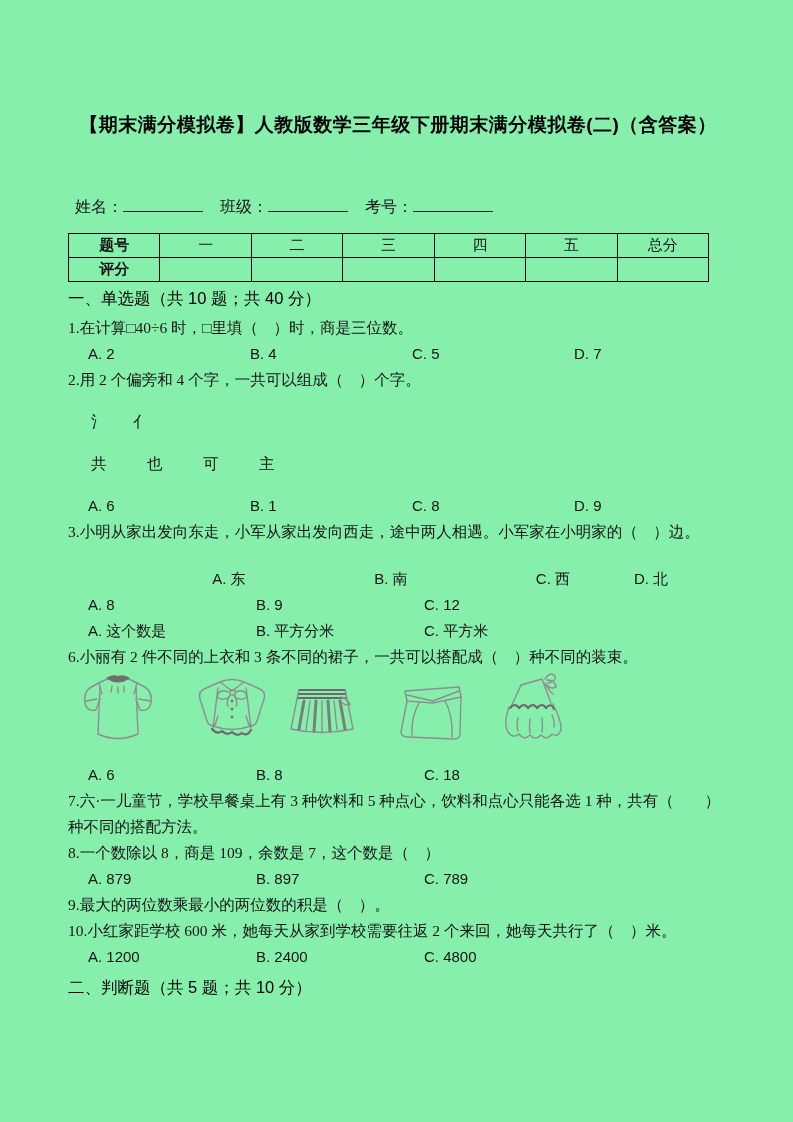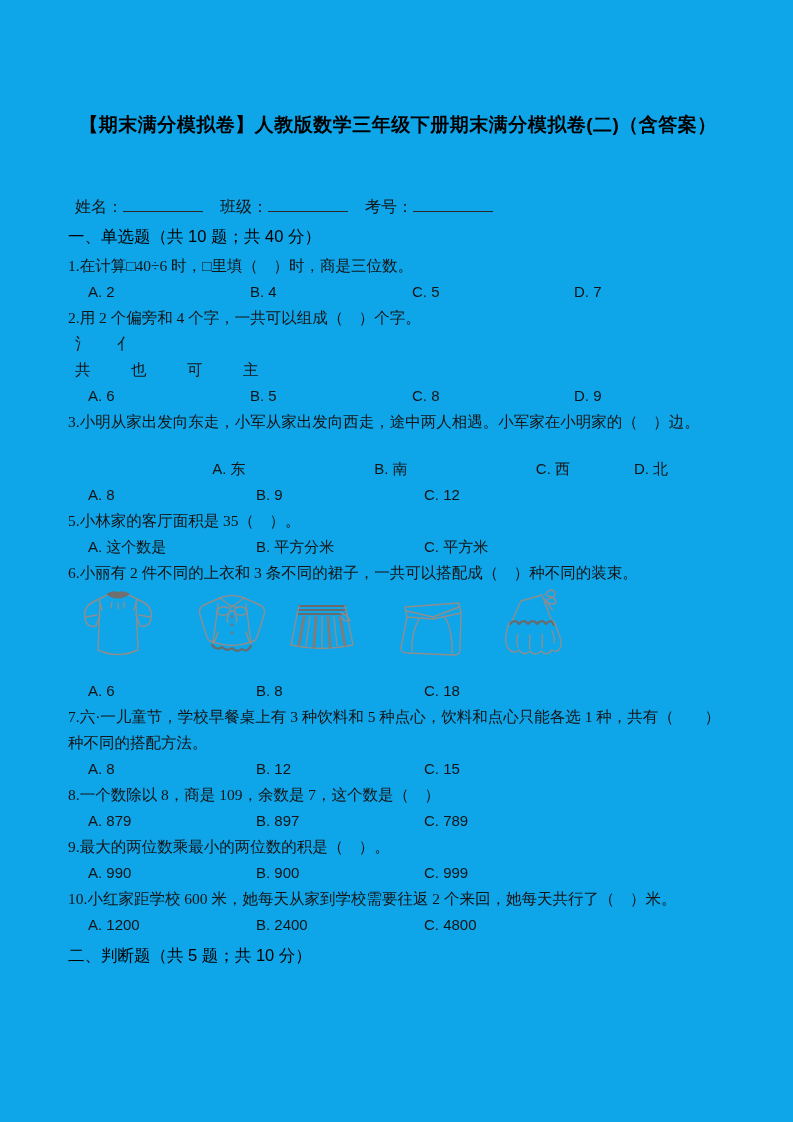--- a/index.html
+++ b/index.html
@@ -1,17 +1,17 @@
 <!DOCTYPE html>
 <html><head>
 <meta charset="utf-8">
 <style>
   html,body{margin:0;padding:0;background:#e8e8e8;}
   .page{
-    position:relative;width:793px;height:1122px;background:#0ea5e9;
+    position:relative;width:793px;height:1122px;background:#86efac;
     margin:0 auto;overflow:hidden;color:#141414;
     font-family:"Liberation Serif","DejaVu Serif",serif;
   }
   .content{padding:0 65px 0 68px;}
   .title{
     margin:0;padding-top:110px;height:30px;line-height:30px;
     text-align:center;font-size:19px;font-weight:bold;color:#000;
     font-family:"Liberation Sans","DejaVu Sans",sans-serif;
     letter-spacing:0.5px;
   }
@@ -37,21 +37,21 @@
   .q{margin:3px 0 0 0;line-height:26px;font-size:15.5px;}
   .q.tight{margin-top:0;}
   .options{
     margin:0;height:26px;line-height:26px;padding-left:20px;font-size:15px;
     font-family:"Liberation Sans","DejaVu Sans",sans-serif;white-space:nowrap;
   }
   .options.gap-top{margin-top:21px;text-align:center;}
   .opt{display:inline-block;}
   .opt.o4{width:162px;}
   .opt.o3{width:168px;}
-  .charline{margin:0;height:26px;line-height:26px;font-size:15.5px;padding-left:7px;}
+  .charline{margin:16px;height:26px;line-height:26px;font-size:15.5px;padding-left:7px;}
   .charline .rad{display:inline-block;width:42px;}
   .charline .chr{display:inline-block;width:56px;}
   .q6-images{position:relative;height:92px;margin:0;}
   .q6-images svg{position:absolute;}
   .sk{fill:none;stroke:#8e8e8e;stroke-width:1.4;stroke-linecap:round;stroke-linejoin:round;}
   .dk{fill:none;stroke:#6a6a6a;stroke-width:2.2;stroke-linecap:round;stroke-linejoin:round;}
   .pl{fill:none;stroke:#7d7d7d;stroke-width:3;stroke-linecap:round;}
   .dot{fill:#777;stroke:none;}
 </style>
 </head>
@@ -61,49 +61,70 @@
   <div class="content">
 
     <h1 class="title">【期末满分模拟卷】人教版数学三年级下册期末满分模拟卷(二)（含答案）</h1>
 
     <div class="info-row">
       <span class="info-label">姓名：</span><span class="blank"></span>
       <span class="info-label">班级：</span><span class="blank"></span>
       <span class="info-label">考号：</span><span class="blank"></span>
     </div>
 
+    <table class="score-table">
+      <tbody>
+        <tr>
+          <td class="hd">题号</td>
+          <td>一</td>
+          <td>二</td>
+          <td>三</td>
+          <td>四</td>
+          <td>五</td>
+          <td>总分</td>
+        </tr>
+        <tr>
+          <td class="hd">评分</td>
+          <td></td>
+          <td></td>
+          <td></td>
+          <td></td>
+          <td></td>
+          <td></td>
+        </tr>
+      </tbody>
+    </table>
 
     <h2 class="sec">一、单选题（共 10 题；共 40 分）</h2>
 
     <div class="q"><span>1.在计算□40÷6 时，□里填（　）时，商是三位数。</span></div>
     <div class="options">
       <span class="opt o4">A. 2</span><span class="opt o4">B. 4</span><span class="opt o4">C. 5</span><span class="opt">D. 7</span>
     </div>
 
     <div class="q tight"><span>2.用 2 个偏旁和 4 个字，一共可以组成（　）个字。</span></div>
     <div class="charline">
       <span class="rad">氵</span><span class="rad">亻</span>
     </div>
     <div class="charline">
       <span class="chr">共</span><span class="chr">也</span><span class="chr">可</span><span class="chr">主</span>
     </div>
     <div class="options">
-      <span class="opt o4">A. 6</span><span class="opt o4">B. 5</span><span class="opt o4">C. 8</span><span class="opt">D. 9</span>
+      <span class="opt o4">A. 6</span><span class="opt o4">B. 1</span><span class="opt o4">C. 8</span><span class="opt">D. 9</span>
     </div>
 
     <div class="q tight"><span>3.小明从家出发向东走，小军从家出发向西走，途中两人相遇。小军家在小明家的（　）边。</span></div>
     <div class="options gap-top">
       <span class="opt o4">A. 东</span><span class="opt o4">B. 南</span><span class="opt o4">C. 西</span><span class="opt">D. 北</span>
     </div>
 
     <div class="options">
       <span class="opt o3">A. 8</span><span class="opt o3">B. 9</span><span class="opt">C. 12</span>
     </div>
 
-    <div class="q tight"><span>5.小林家的客厅面积是 35（　）。</span></div>
     <div class="options">
       <span class="opt o3">A. 这个数是</span><span class="opt o3">B. 平方分米</span><span class="opt">C. 平方米</span>
     </div>
 
     <div class="q tight"><span>6.小丽有 2 件不同的上衣和 3 条不同的裙子，一共可以搭配成（　）种不同的装束。</span></div>
 
     <div class="q6-images">
 
       <svg style="left:7px;top:0;" width="86" height="78" viewBox="0 0 86 78">
         <path class="sk" d="M28 11 Q43 3 58 11"></path>
@@ -154,33 +175,27 @@
         <path class="sk" d="M13 37 Q7 55 12 62 q5 7 11 2 q5 7 11 1 q5 6 11 0 q6 6 11 -1 q6 4 9 -4 Q66 52 57 34"></path>
         <path class="sk" d="M22 48 q-2 8 0 13 M34 49 q-1 8 0 14 M46 48 q1 8 0 14 M56 45 q3 7 2 12"></path>
       </svg>
     </div>
 
     <div class="options">
       <span class="opt o3">A. 6</span><span class="opt o3">B. 8</span><span class="opt">C. 18</span>
     </div>
 
     <div class="q tight"><span>7.六·一儿童节，学校早餐桌上有 3 种饮料和 5 种点心，饮料和点心只能各选 1 种，共有（　　）种不同的搭配方法。</span></div>
-    <div class="options">
-      <span class="opt o3">A. 8</span><span class="opt o3">B. 12</span><span class="opt">C. 15</span>
-    </div>
 
     <div class="q tight"><span>8.一个数除以 8，商是 109，余数是 7，这个数是（　）</span></div>
     <div class="options">
       <span class="opt o3">A. 879</span><span class="opt o3">B. 897</span><span class="opt">C. 789</span>
     </div>
 
     <div class="q tight"><span>9.最大的两位数乘最小的两位数的积是（　）。</span></div>
-    <div class="options">
-      <span class="opt o3">A. 990</span><span class="opt o3">B. 900</span><span class="opt">C. 999</span>
-    </div>
 
     <div class="q tight"><span>10.小红家距学校 600 米，她每天从家到学校需要往返 2 个来回，她每天共行了（　）米。</span></div>
     <div class="options">
       <span class="opt o3">A. 1200</span><span class="opt o3">B. 2400</span><span class="opt">C. 4800</span>
     </div>
 
     <h2 class="sec" style="margin-top:4px;">二、判断题（共 5 题；共 10 分）</h2>
 
   </div>
 </div>

